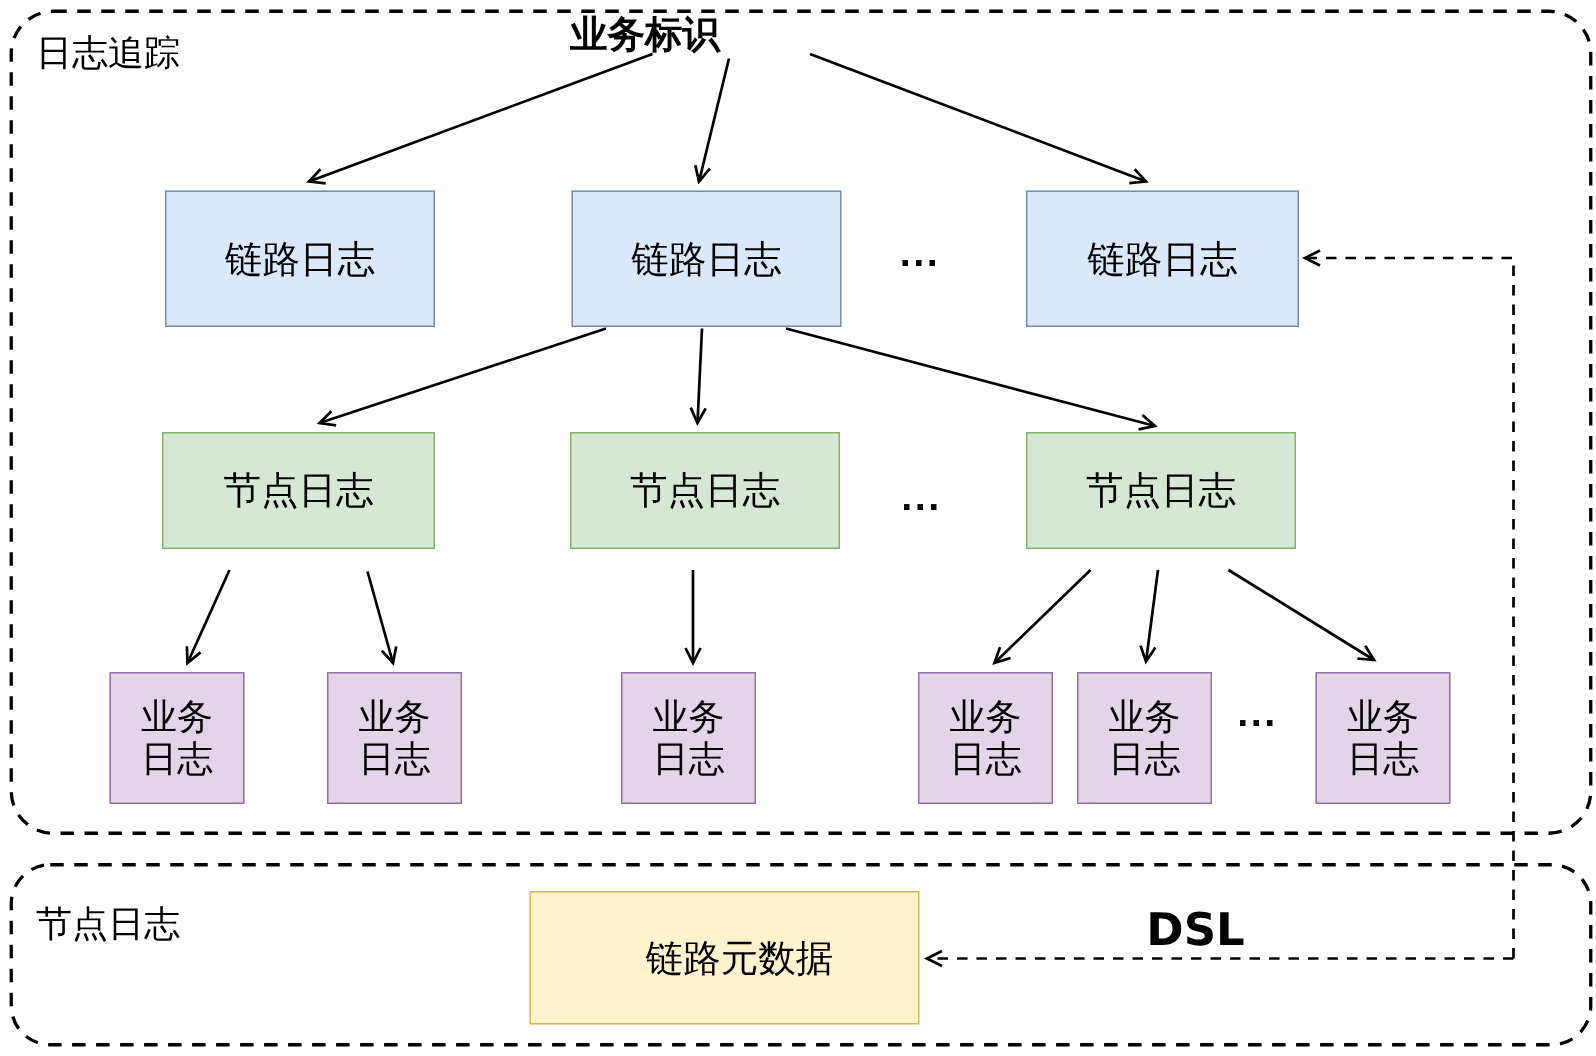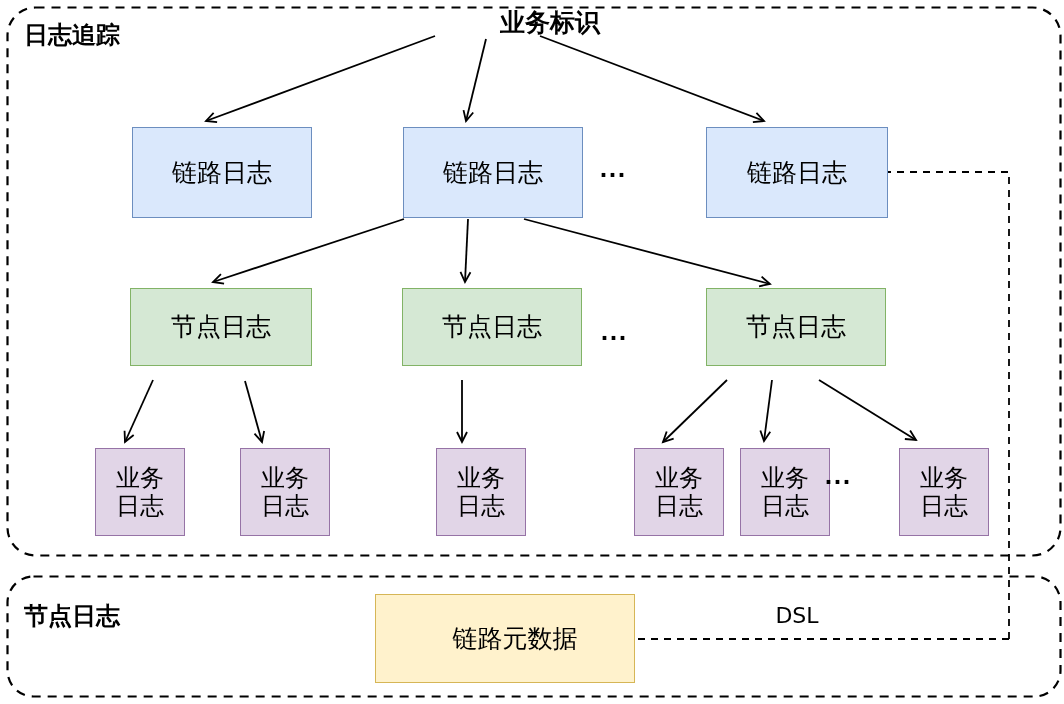--- a/index.html
+++ b/index.html
@@ -3,21 +3,21 @@
 <meta charset="utf-8">
 <style>
   html,body{margin:0;padding:0;background:#ffffff;}
   .canvas{
     position:relative;width:1064px;height:704px;overflow:hidden;
     font-family:"DejaVu Sans","Liberation Sans",sans-serif;color:#000;
   }
   .layer{position:absolute;left:0;top:0;width:1064px;height:704px;}
   .box{
     position:absolute;display:flex;align-items:center;justify-content:center;
-    box-sizing:border-box;text-align:left;font-size:25px;line-height:1.2;margin-left:22px;
+    box-sizing:border-box;text-align:left;font-size:25px;line-height:1.2;
   }
   .link-log{
     width:180px;height:91px;
     background:var(--link-log-fill,#dae8fc);
     border:1.5px solid var(--link-log-border,#6c8ebf);
   }
   .node-log{
     width:180px;height:78px;
     background:var(--node-log-fill,#d5e8d4);
     border:1.5px solid var(--node-log-border,#82b366);
@@ -26,31 +26,31 @@
     width:90px;height:88px;font-size:24px;line-height:1.18;white-space:pre-line;
     background:var(--business-log-fill,#e1d5e7);
     border:1.5px solid var(--business-log-border,#9673a6);
   }
   .metadata-box{
     width:260px;height:89px;
     background:var(--metadata-fill,#fff2cc);
     border:1.5px solid var(--metadata-border,#d6b656);
   }
   .section-title{
-    position:absolute;font-size:24px;font-weight:700;white-space:nowrap;
+    position:absolute;font-size:24px;font-weight:400;white-space:nowrap;
   }
   .root-label{
-    position:absolute;font-size:25px;font-weight:700;width:220px;text-align:right;
+    position:absolute;font-size:25px;font-weight:700;width:220px;text-align:left;
   }
   .ellipsis{
     position:absolute;font-size:21px;font-weight:700;letter-spacing:1px;
     width:40px;text-align:center;
   }
   .dsl-label{
-    position:absolute;font-size:22px;width:90px;text-align:center;
+    position:absolute;font-size:30px;width:90px;text-align:center;font-weight:bold;
   }
 </style>
 </head>
 <body>
 
 <div class="canvas">
 
   <svg class="layer" viewBox="0 0 1064 704">
     <defs>
       <marker id="arrowOpen" markerUnits="userSpaceOnUse" markerWidth="18" markerHeight="18" refX="14" refY="8" orient="auto">

